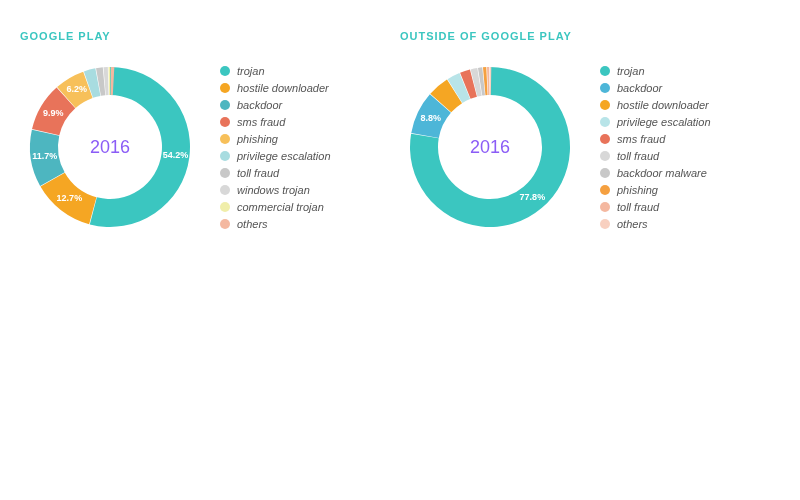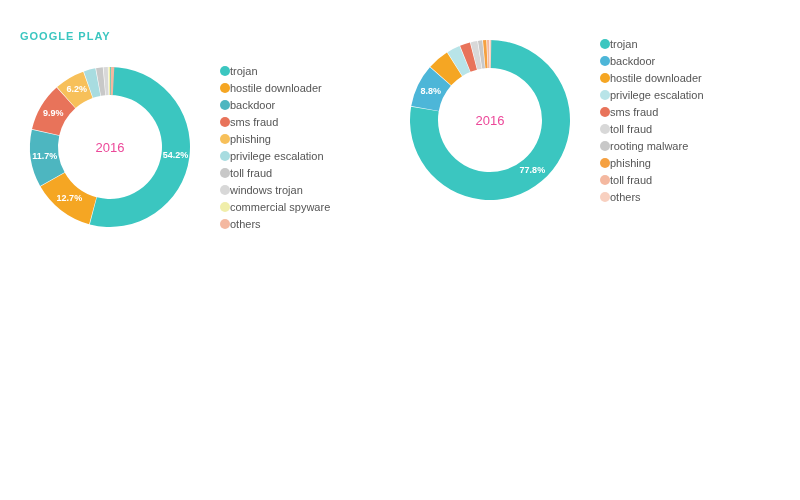--- a/index.html
+++ b/index.html
@@ -51,34 +51,36 @@
       height: 180px;
     }
     .donut-center {
       position: absolute;
       top: 50%;
       left: 50%;
       transform: translate(-50%, -50%);
       text-align: center;
     }
     .donut-year {
-      font-size: 13px;
-      color: #ec4899;
+      font-size: 18px;
+      color: #8b5cf6;
       display: block;
     }
     .legend {
       display: flex;
       flex-direction: column;
       gap: 5px;
     }
     .legend-item {
       display: flex;
       align-items: center;
+      gap: 7px;
       font-size: 11px;
       color: #555;
+      font-style: italic;
     }
     .legend-dot {
       width: 10px;
       height: 10px;
       border-radius: 50%;
       flex-shrink: 0;
     }
   </style>
 </head>
 <body>
@@ -134,30 +136,31 @@
           <div class="legend-item">
             <div class="legend-dot" style="background-color: rgb(200, 200, 200);"></div>
             <span>toll fraud</span>
           </div>
           <div class="legend-item">
             <div class="legend-dot" style="background-color: rgb(216, 216, 216);"></div>
             <span>windows trojan</span>
           </div>
           <div class="legend-item">
             <div class="legend-dot" style="background-color: rgb(240, 238, 170);"></div>
-            <span>commercial spyware</span>
+            <span>commercial trojan</span>
           </div>
           <div class="legend-item">
             <div class="legend-dot" style="background-color: rgb(244, 184, 160);"></div>
             <span>others</span>
           </div>
         </div>
       </div>
     </div>
     <div class="chart-section">
+      <div class="chart-title">OUTSIDE OF GOOGLE PLAY</div>
       <div class="chart-body">
         <div class="donut-wrapper"><svg viewBox="0 0 180 180">
             <path d="M 90 10 A 80 80 0 1 1 11.115664778127837 76.68603527857691 L 38.7251821057831 81.345922931075 A 52 52 0 1 0 90 38 Z" fill="#3bc6c0"></path>
             <text x="132.38867510965457" y="140.5885384494171" text-anchor="middle" dominant-baseline="middle" font-size="9" font-weight="bold" fill="#fff">77.8%</text>
             <path d="M 11.234853237663572 75.99815528197794 A 80 80 0 0 1 29.862022522035247 37.24183793137024 L 50.910314639322905 55.70719465539066 A 52 52 0 0 0 38.80265460448132 80.89880093328567 Z" fill="#4db6d8"></path>
             <text x="30.63925339661948" y="61.1503594010385" text-anchor="middle" dominant-baseline="middle" font-size="9" font-weight="bold" fill="#fff">8.8%</text>
             <path d="M 30.324708366065423 36.71905060525988 A 80 80 0 0 1 46.96893794665216 22.558709246034383 L 62.02980966532391 46.16316100992235 A 52 52 0 0 0 51.21106043794252 55.36738289341893 Z" fill="#f5a623"></path>
             <path d="M 47.55910525546121 22.185765113193384 A 80 80 0 0 1 59.436932034360694 16.06828233749934 L 70.13400582233444 41.944383519374576 A 52 52 0 0 0 62.413418416049794 45.920747323575696 Z" fill="#b8e4e8"></path>
             <path d="M 60.08326354097594 15.804387733227102 A 80 80 0 0 1 69.91553299661982 12.562191500597507 L 76.94509644780288 39.665424475388384 A 52 52 0 0 0 70.55412130163435 41.77285202659762 Z" fill="#e8735a"></path>
             <path d="M 70.59206153636734 12.38987228079155 A 80 80 0 0 1 77.29221011706993 11.01574792218831 L 81.73993657609546 38.6602361494224 A 52 52 0 0 0 77.38483999863877 39.55341698251451 Z" fill="#d8d8d8"></path>
@@ -188,21 +191,21 @@
           <div class="legend-item">
             <div class="legend-dot" style="background-color: rgb(232, 115, 90);"></div>
             <span>sms fraud</span>
           </div>
           <div class="legend-item">
             <div class="legend-dot" style="background-color: rgb(216, 216, 216);"></div>
             <span>toll fraud</span>
           </div>
           <div class="legend-item">
             <div class="legend-dot" style="background-color: rgb(200, 200, 200);"></div>
-            <span>rooting malware</span>
+            <span>backdoor malware</span>
           </div>
           <div class="legend-item">
             <div class="legend-dot" style="background-color: rgb(245, 160, 64);"></div>
             <span>phishing</span>
           </div>
           <div class="legend-item">
             <div class="legend-dot" style="background-color: rgb(244, 184, 160);"></div>
             <span>toll fraud</span>
           </div>
           <div class="legend-item">

